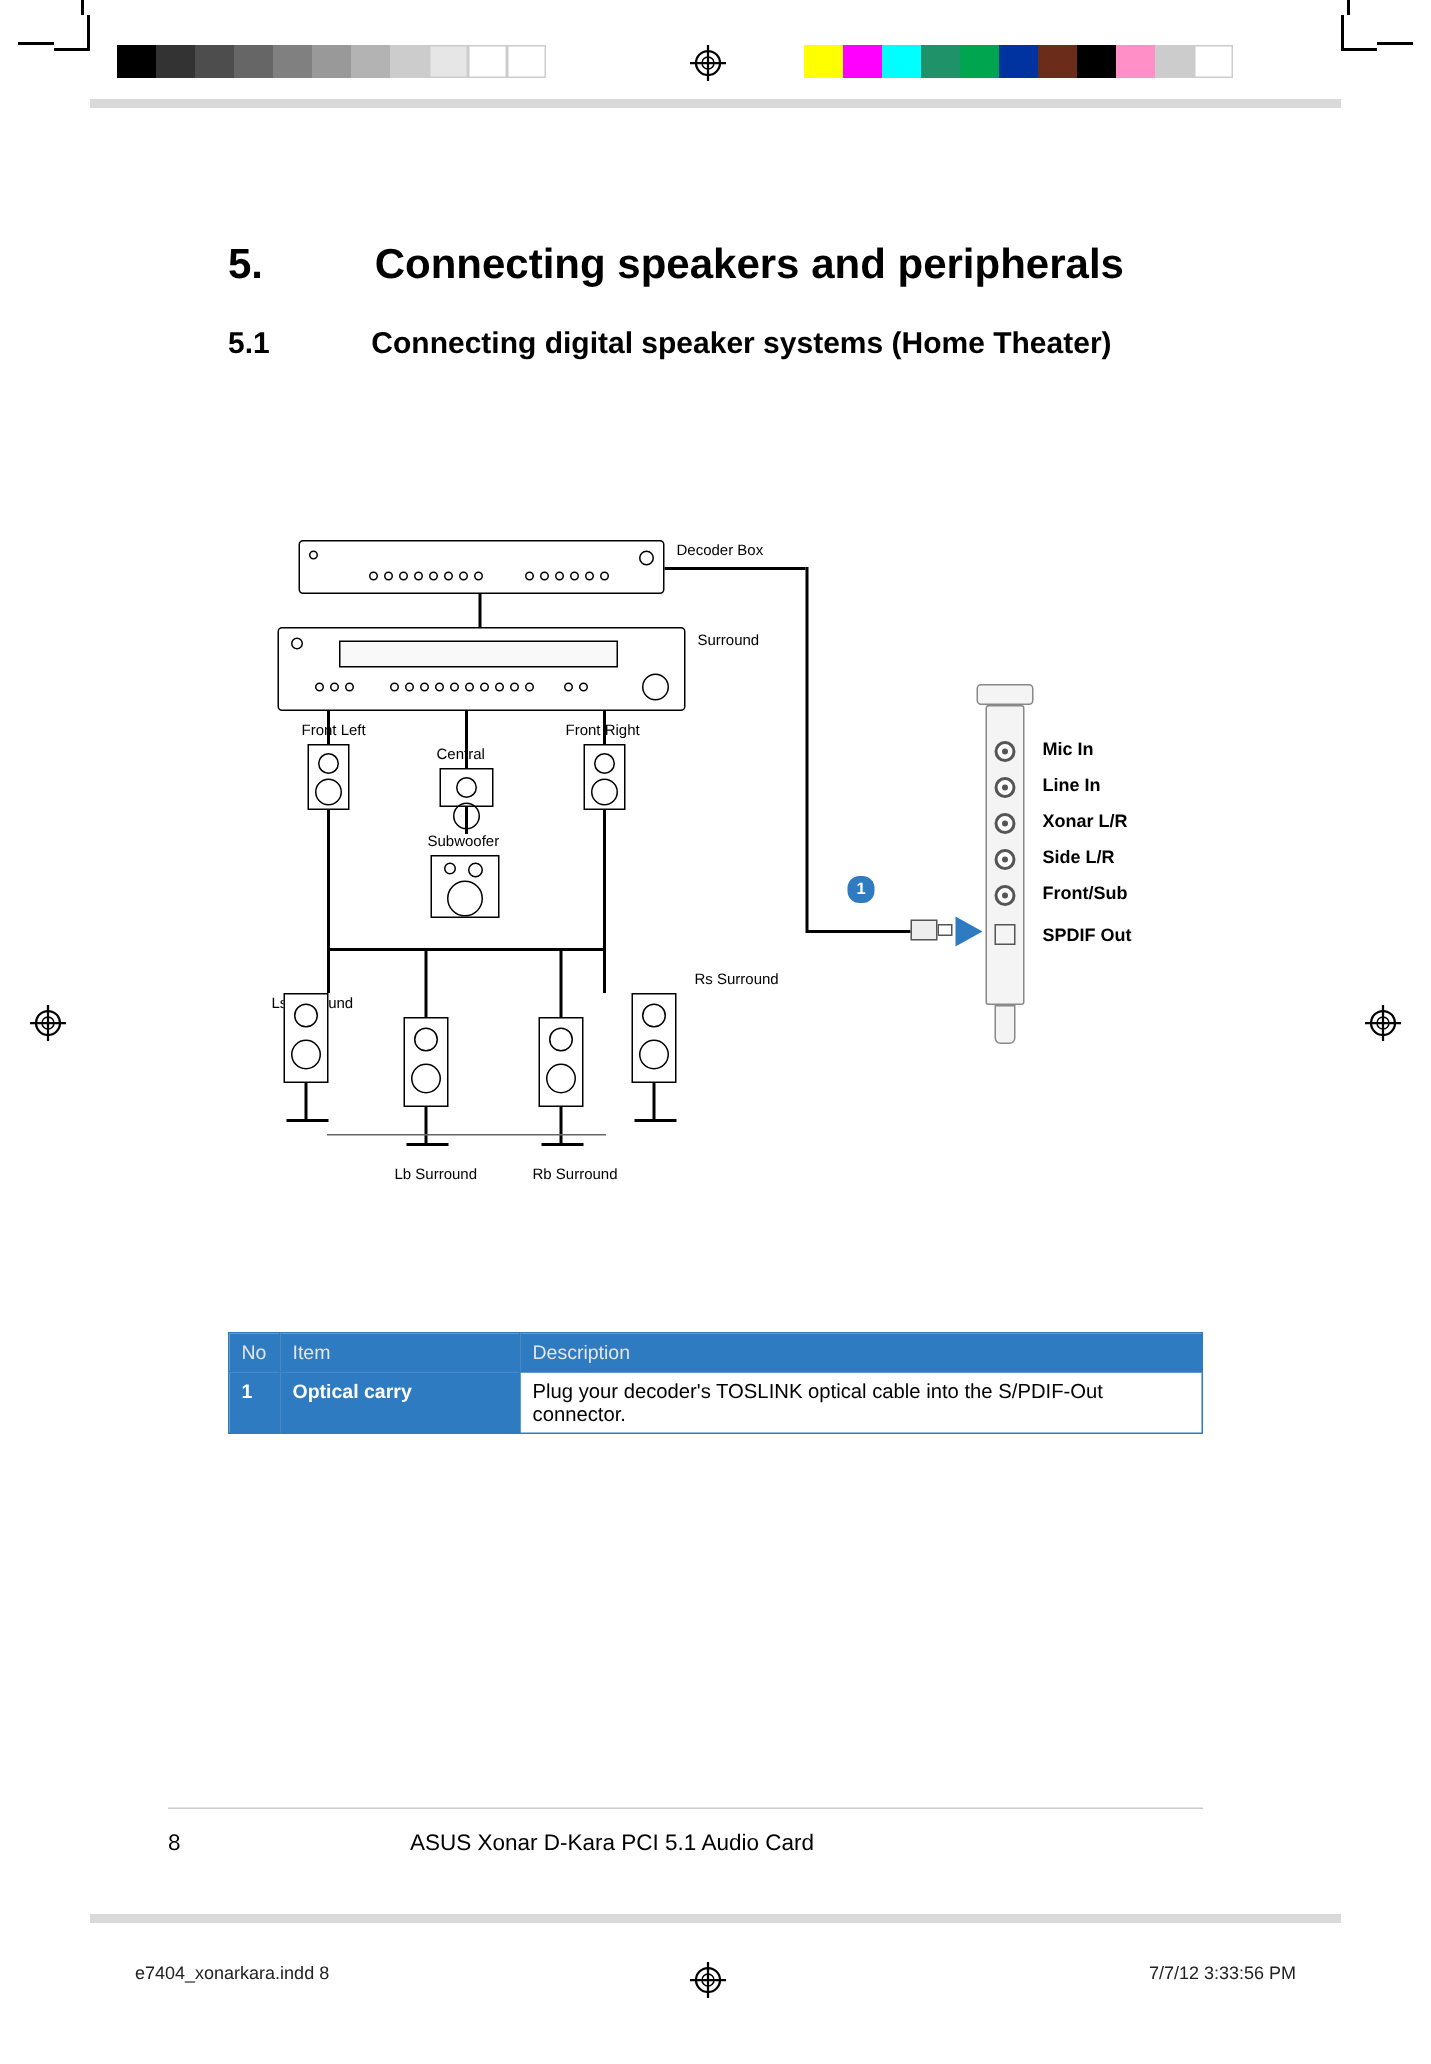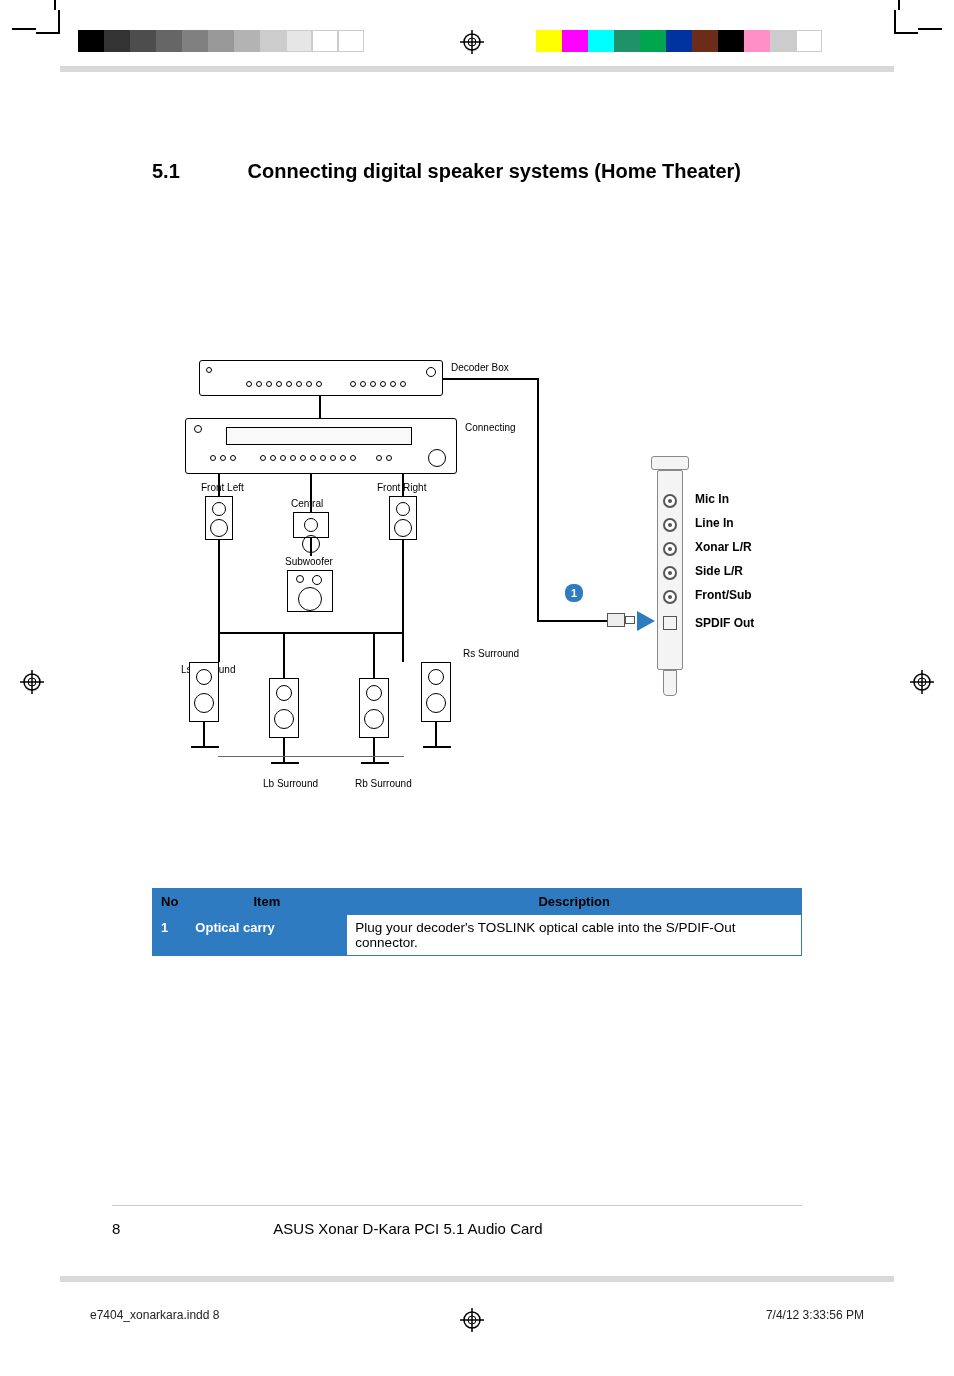--- a/index.html
+++ b/index.html
@@ -67,21 +67,21 @@
 
   .callout { position:absolute; width:18px; height:18px; background:#2e7bc2; border-radius:8px; color:#fff; font-size:11px; text-align:center; line-height:18px; font-weight:bold;}
 
   .arrow { position:absolute; width:0; height:0; border-top:10px solid transparent; border-bottom:10px solid transparent; border-left:18px solid #2e7bc2; }
 
   .knobs { position:absolute; display:flex; gap:4px;}
   .knobs span { width:6px; height:6px; border:1px solid #000; border-radius:50%; display:inline-block;}
 
   
   .tbl { position:absolute; top:888px; left:152px; width:650px; border-collapse:collapse; font-size:13.5px; }
-  .tbl th { background:#2e7bc2; color:#000000; text-align:center; font-weight:bold; padding:5px 8px; border:1px solid #2e7bc2; font-size:13px;}
+  .tbl th { background:#2e7bc2; color:#e5e5e5; text-align:left; font-weight:normal; padding:5px 8px; border:1px solid #2e7bc2; font-size:13px;}
   .tbl th:nth-child(1){ width:34px;}
   .tbl th:nth-child(2){ width:160px;}
   .tbl td { padding:5px 8px; border:1px solid #2e7bc2; vertical-align:top; }
   .tbl td.b { background:#2e7bc2; color:#fff; font-weight:bold; font-size:13px;}
 
   .footer-rule { position:absolute; top:1205px; left:112px; width:690px; border-top:1px solid #ccc; }
   .footer-pg { position:absolute; top:1220px; left:112px; font-size:15px; }
   .footer-title { position:absolute; top:1220px; left:0; width:816px; text-align:center; font-size:15px; }
   .slug { position:absolute; top:1308px; left:90px; font-size:12px; color:#222;}
   .slug-time { position:absolute; top:1308px; right:90px; font-size:12px; color:#222;}
@@ -149,20 +149,24 @@
       <circle cx="12" cy="12" r="4" fill="none" stroke="#000" stroke-width="1"></circle>
       <line x1="0" y1="12" x2="24" y2="12" stroke="#000" stroke-width="1.5"></line>
       <line x1="12" y1="0" x2="12" y2="24" stroke="#000" stroke-width="1.5"></line>
     </svg>
   </div>
 
 <div class="page-border-top"></div>
 <div class="page-border-bottom"></div>
 
 <div class="content">
+  <h1 class="section">
+    <span class="num">5.</span>
+    <span>Connecting speakers and peripherals</span>
+  </h1>
   <h2 class="subsection">
     <span class="num">5.1</span>
     <span>Connecting digital speaker systems (Home Theater)</span>
   </h2>
 </div>
 
 <div class="diagram">
 
   <div class="box" style="top:0; left:14px; width:244px; height:36px;">
      <div style="position:absolute; top:6px; left:6px; width:6px; height:6px; border:1px solid #000; border-radius:50%;"></div>
@@ -207,21 +211,21 @@
         <span></span>
         <span></span>
         <span></span>
       </div>
      <div class="knobs" style="top:36px; left:190px;">
         <span></span>
         <span></span>
       </div>
      <div style="position:absolute; top:30px; right:10px; width:18px; height:18px; border:1px solid #000; border-radius:50%;"></div>
   </div>
-  <span class="lbl" style="top:62px; left:280px;">Connecting</span>
+  <span class="lbl" style="top:62px; left:280px;">Surround</span>
 
   <div class="line" style="top:36px; left:134px; width:2px; height:22px;"></div>
 
   <span class="lbl" style="top:122px; left:16px;">Front Left</span>
   <span class="lbl" style="top:138px; left:106px;">Central</span>
   <span class="lbl" style="top:122px; left:192px;">Front Right</span>
   <div class="spk spk-sm" style="top:136px; left:20px;"></div>
   <div class="spk spk-sm" style="top:152px; left:108px; width:36px; height:26px;"></div>
   <div class="spk spk-sm" style="top:136px; left:204px;"></div>
 
@@ -301,13 +305,13 @@
     <td class="b">Optical carry</td>
     <td>Plug your decoder's TOSLINK optical cable into the S/PDIF-Out connector.</td>
   </tr>
 </tbody>
   </table>
 
 <div class="footer-rule"></div>
 <div class="footer-pg">8</div>
 <div class="footer-title">ASUS Xonar D-Kara PCI 5.1 Audio Card</div>
 <div class="slug">e7404_xonarkara.indd   8</div>
-<div class="slug-time">7/4/12   3:33:56 PM</div>
+<div class="slug-time">7/7/12   3:33:56 PM</div>
 
 </body></html>

